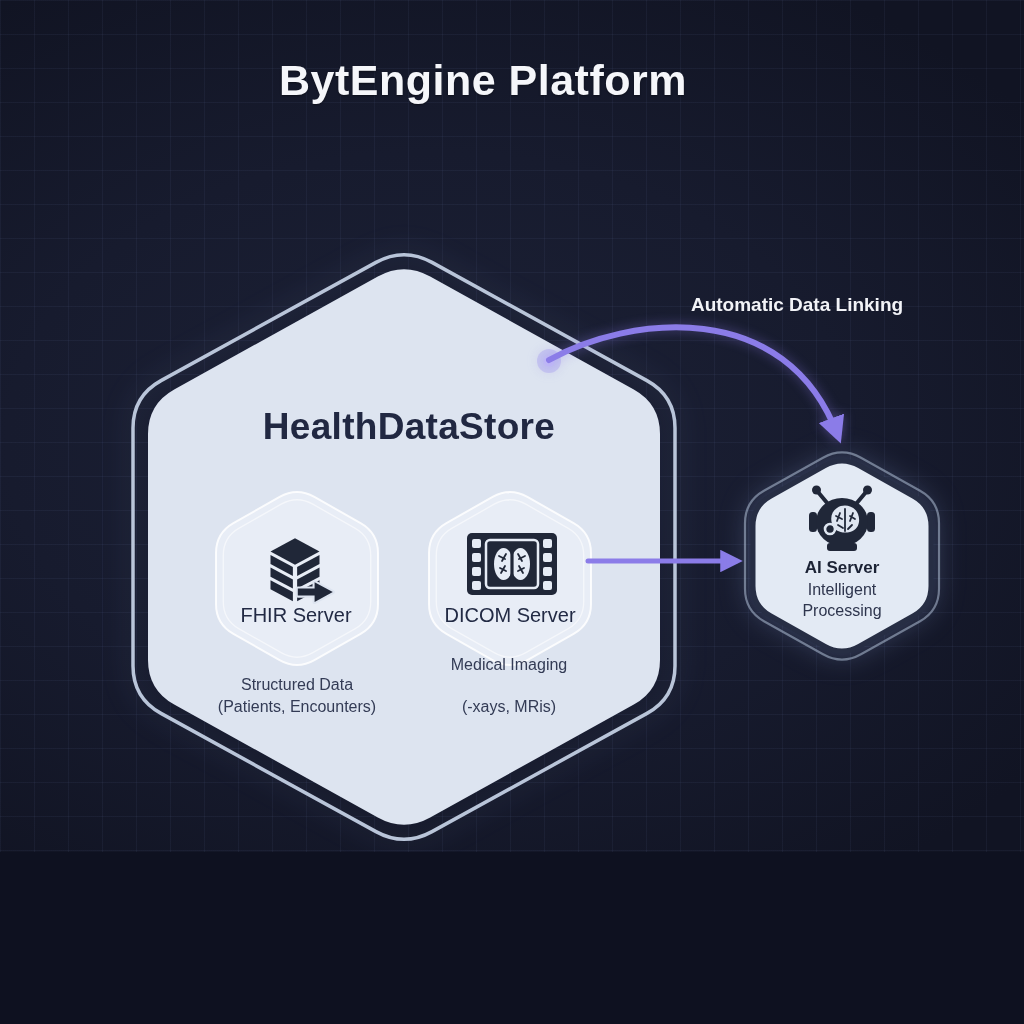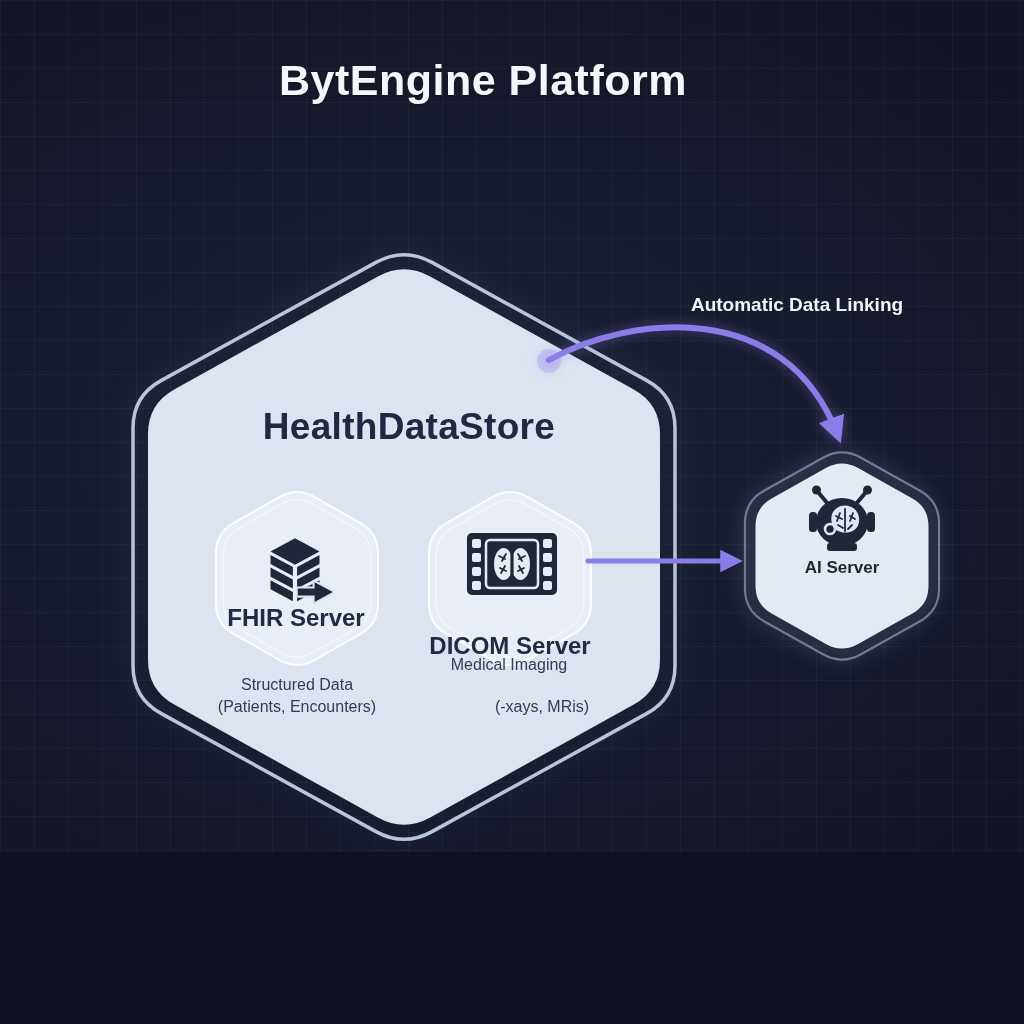--- a/index.html
+++ b/index.html
@@ -32,28 +32,28 @@
   .hds-title {
     left: 409px; top: 406px;
     font-size: 37px; font-weight: 800; letter-spacing: 0.3px;
     color: #212842;
   }
   .arrow-label {
     left: 797px; top: 294px;
     font-size: 19px; font-weight: 700;
     color: #f2f3f7;
   }
-  .server-label { font-size: 24px; font-weight: 700; color: #222a44; }
+  .server-label { font-size: 20px; font-weight: 400; color: #222a44; }
   .fhir-label  { left: 296px; top: 604px; }
-  .dicom-label { left: 510px; top: 604px; margin-top: 28px; }
+  .dicom-label { left: 510px; top: 604px; }
   .desc { font-size: 16px; font-weight: 400; color: #333b55; }
   .desc-l1-fhir  { left: 297px; top: 676px; }
   .desc-l2-fhir  { left: 297px; top: 698px; }
   .desc-l1-dicom { left: 509px; top: 656px; }
-  .desc-l2-dicom { left: 509px; top: 698px; margin-left: 33px; }
+  .desc-l2-dicom { left: 509px; top: 698px; }
   .ai-title {
     left: 842px; top: 558px;
     font-size: 17px; font-weight: 700; color: #1c2335;
   }
   .ai-subtitle {
     left: 842px; top: 579px;
     width: 130px; white-space: normal; line-height: 21px;
     font-size: 16px; font-weight: 400; color: #2e354d;
   }
   .soft-glow { filter: drop-shadow(0 0 14px rgba(150,172,230,0.30)); }
@@ -170,13 +170,14 @@
   <div class="label server-label fhir-label">FHIR Server</div>
   <div class="label server-label dicom-label">DICOM Server</div>
 
   <div class="label desc desc-l1-fhir">Structured Data</div>
   <div class="label desc desc-l2-fhir">(Patients, Encounters)</div>
 
   <div class="label desc desc-l1-dicom">Medical Imaging</div>
   <div class="label desc desc-l2-dicom">(-xays, MRis)</div>
 
   <div class="label ai-title">AI Server</div>
+  <div class="label ai-subtitle">Intelligent Processing</div>
 </div>
 
 </body></html>

